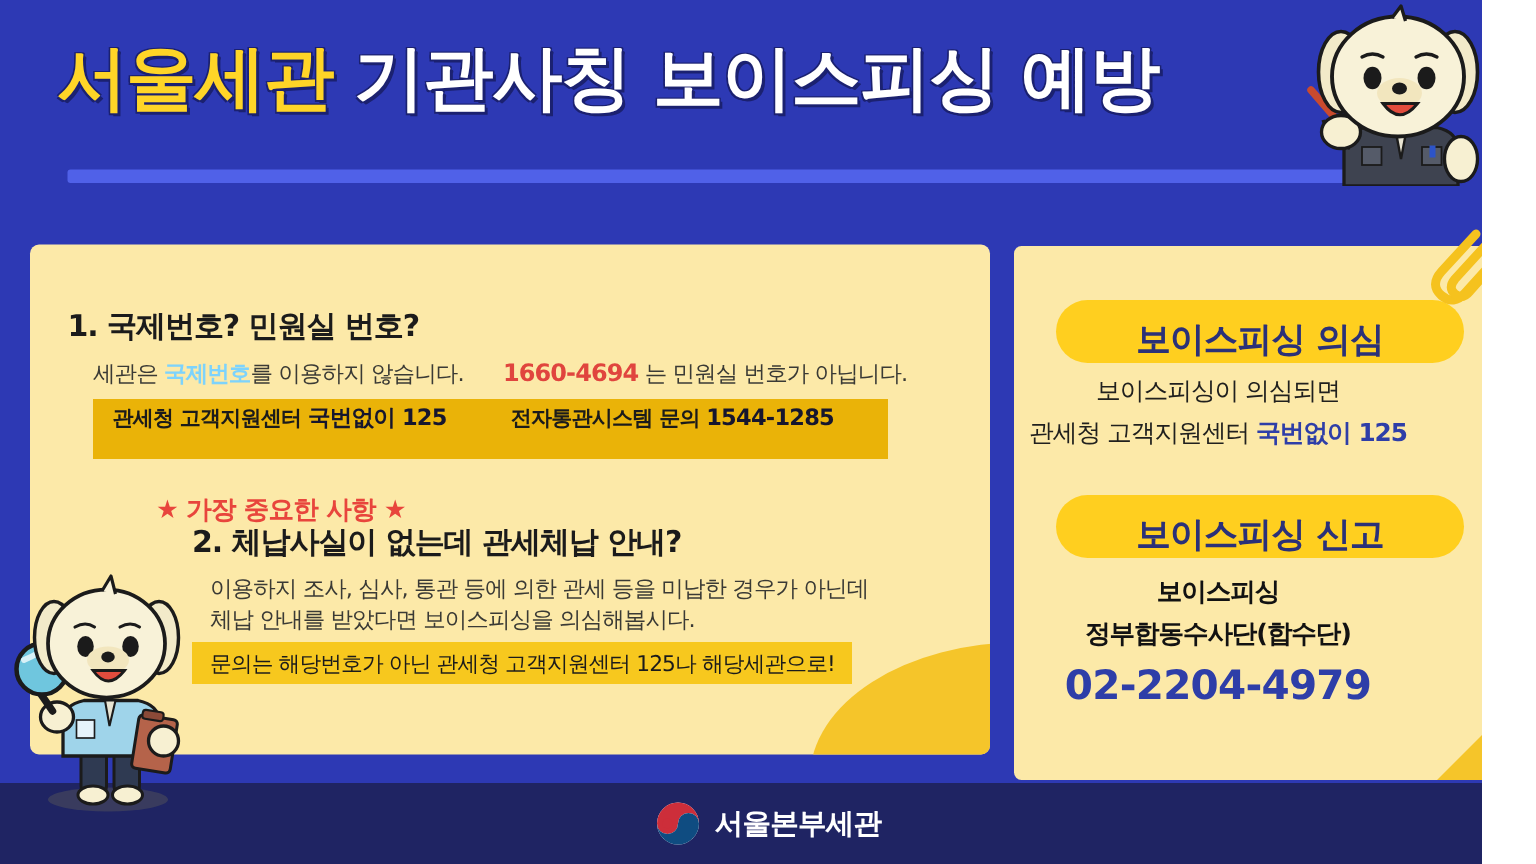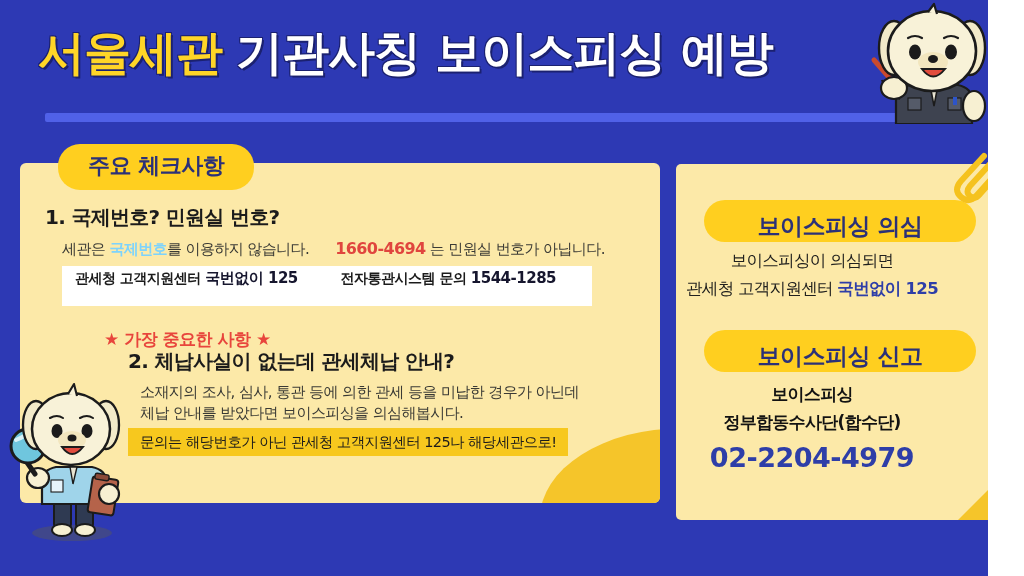--- a/index.html
+++ b/index.html
@@ -117,21 +117,21 @@
     white-space: nowrap;
   }
   .accent-red { color: #7dd3fc; font-weight: 700; }
   .accent-red-num { color: #E0453E; font-weight: 700; font-size: 16px; }
 
   
   #hl-contacts {
     position: absolute;
     left: 62px; top: 266px;
     width: 530px; height: 40px;
-    background: #ffffff;
+    background: #eab308;
     z-index: 4;
     padding-left: 44px;
   }
   #hl-contacts .row1 {
     position: absolute;
     left: 13px; top: 3px;
     white-space: nowrap;
     font-size: 14px;
     font-weight: 700;
     color: #1B1B1B;
@@ -326,23 +326,20 @@
     <ellipse cx="73" cy="60" rx="15" ry="10" fill="#F2E6BE" stroke="none"></ellipse>
     <ellipse cx="73" cy="57" rx="5" ry="4" fill="#1B1B1B"></ellipse>
 
     <path d="M62 67 Q73 82 85 67 Z" fill="#E24C3D" stroke="#1B1B1B" stroke-width="2"></path>
   </svg>
 
   <div id="main-card">
     <div id="main-card-curl"></div>
   </div>
 
-  <div id="badge-main">
-    <span>주요 체크사항</span>
-  </div>
 
   <div class="card-inner">
 
     <div class="item-heading" style="left:45px; top:204px;">1. 국제번호? 민원실 번호?</div>
 
     <div class="body-line" style="left:62px; top:239px;">
       <span>세관은 </span><span class="accent-red">국제번호</span><span>를 이용하지 않습니다.</span>
       <span style="display:inline-block;width:22px;"></span><span class="accent-red-num">1660-4694</span>
       <span>는 민원실 번호가 아닙니다.</span>
     </div>
@@ -354,21 +351,21 @@
         <span class="gap"></span>
         <span>전자통관시스템 문의</span>
         <span class="big">1544-1285</span>
       </div>
     </div>
 
     <div id="star-line">★ 가장 중요한 사항 ★</div>
 
     <div class="item-heading" style="left:128px; top:348px;">2. 체납사실이 없는데 관세체납 안내?</div>
 
-    <div class="body-line" style="left:140px; top:383px;">소재지의 조사, 심사, 통관 등에 의한 관세 등을 미납한 경우가 아닌데</div>
+    <div class="body-line" style="left:140px; top:383px;">이용하지 조사, 심사, 통관 등에 의한 관세 등을 미납한 경우가 아닌데</div>
     <div class="body-line" style="left:140px; top:404px;">체납 안내를 받았다면 보이스피싱을 의심해봅시다.</div>
 
     <div id="hl-inquiry">
       <span>문의는 해당번호가 아닌 관세청 고객지원센터 125나 해당세관으로!</span>
     </div>
   </div>
 
   <svg id="mascot-corner" viewBox="0 0 132 164">
     <ellipse cx="70" cy="155" rx="40" ry="8" fill="#585858" opacity="0.45"></ellipse>
 
@@ -422,14 +419,23 @@
     <span class="side-line-reg">관세청 고객지원센터 </span><span class="side-line-reg accent-blue">국번없이 125</span>
   </div>
 
   <div class="side-pill" id="side-pill-2">
     <span>보이스피싱 신고</span>
   </div>
   <div class="side-text side-line-bold" style="top:383px;">보이스피싱</div>
   <div class="side-text side-line-bold" style="top:411px;">정부합동수사단(합수단)</div>
   <div class="side-text" id="side-phone" style="top:442px;">02-2204-4979</div>
 
+  <div id="footer">
+    <svg width="30" height="30" viewBox="0 0 30 30">
+      <circle cx="15" cy="15" r="14" fill="#FFFFFF"></circle>
+      <path d="M1 15 A14 14 0 0 1 29 15 A7 7 0 0 0 15 15 A7 7 0 0 1 1 15 Z" fill="#CD2E3A"></path>
+      <path d="M29 15 A14 14 0 0 1 1 15 A7 7 0 0 0 15 15 A7 7 0 0 1 29 15 Z" fill="#0F4C81"></path>
+      <circle cx="8" cy="15" r="3.4" fill="#CD2E3A"></circle>
+    </svg>
+    <span id="footer-label">서울본부세관</span>
+  </div>
 
 </div>
 
 </body></html>

